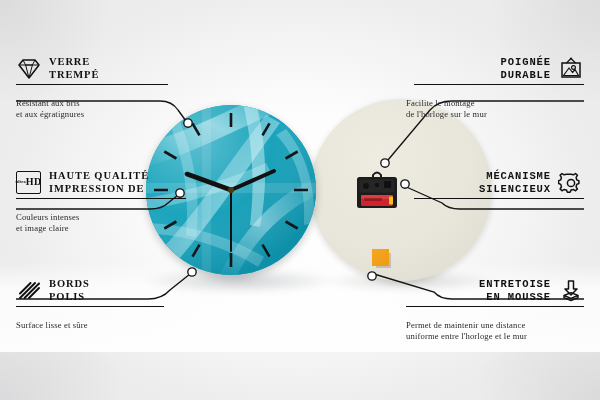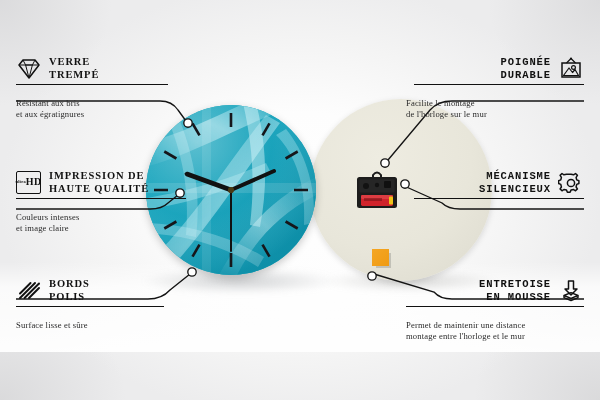--- a/index.html
+++ b/index.html
@@ -234,22 +234,22 @@
 
 <div class="feature left f-impression">
   <div class="head">
     <span class="icon">
       <span class="hd-badge">
         <span class="u">ultra</span>
         <span class="h">HD</span>
       </span>
     </span>
     <div class="titles">
+      <div>HAUTE QUALITÉ</div>
       <div>IMPRESSION DE</div>
-      <div>HAUTE QUALITÉ</div>
     </div>
   </div>
   <div class="rule rule-i"></div>
   <div class="desc">
     <div>Couleurs intenses</div>
     <div>et image claire</div>
   </div>
 </div>
 
 <div class="feature left f-bords">
@@ -325,15 +325,15 @@
       </svg>
     </span>
     <div class="titles">
       <div>ENTRETOISE</div>
       <div>EN MOUSSE</div>
     </div>
   </div>
   <div class="rule rule-e"></div>
   <div class="desc">
     <div>Permet de maintenir une distance</div>
-    <div>montage entre l'horloge et le mur</div>
+    <div>uniforme entre l'horloge et le mur</div>
   </div>
 </div>
 
 </body></html>

